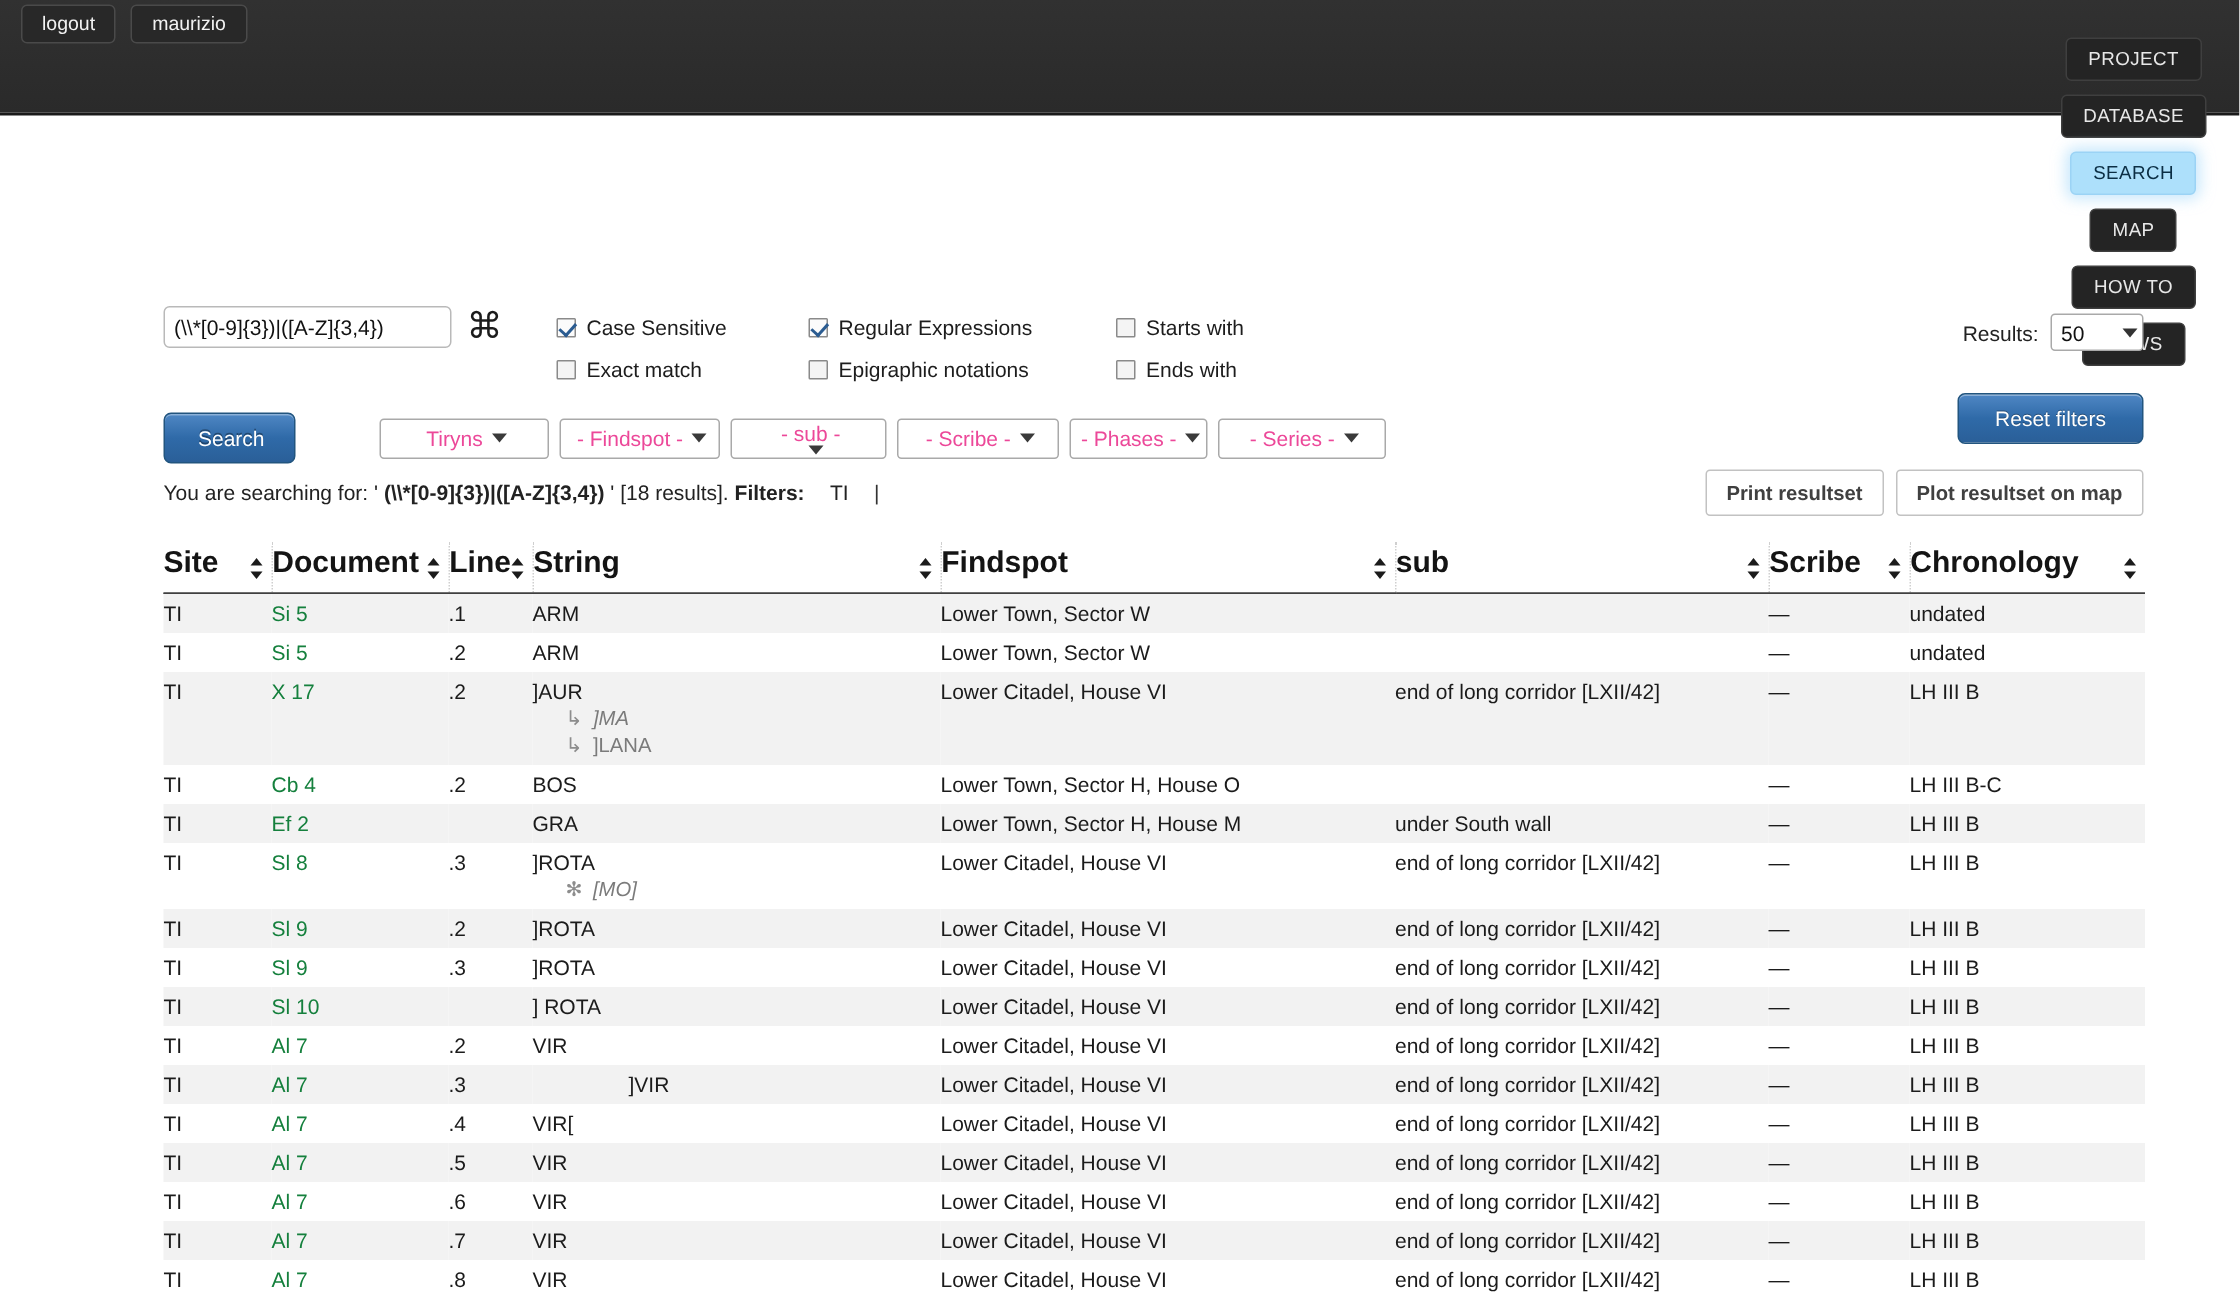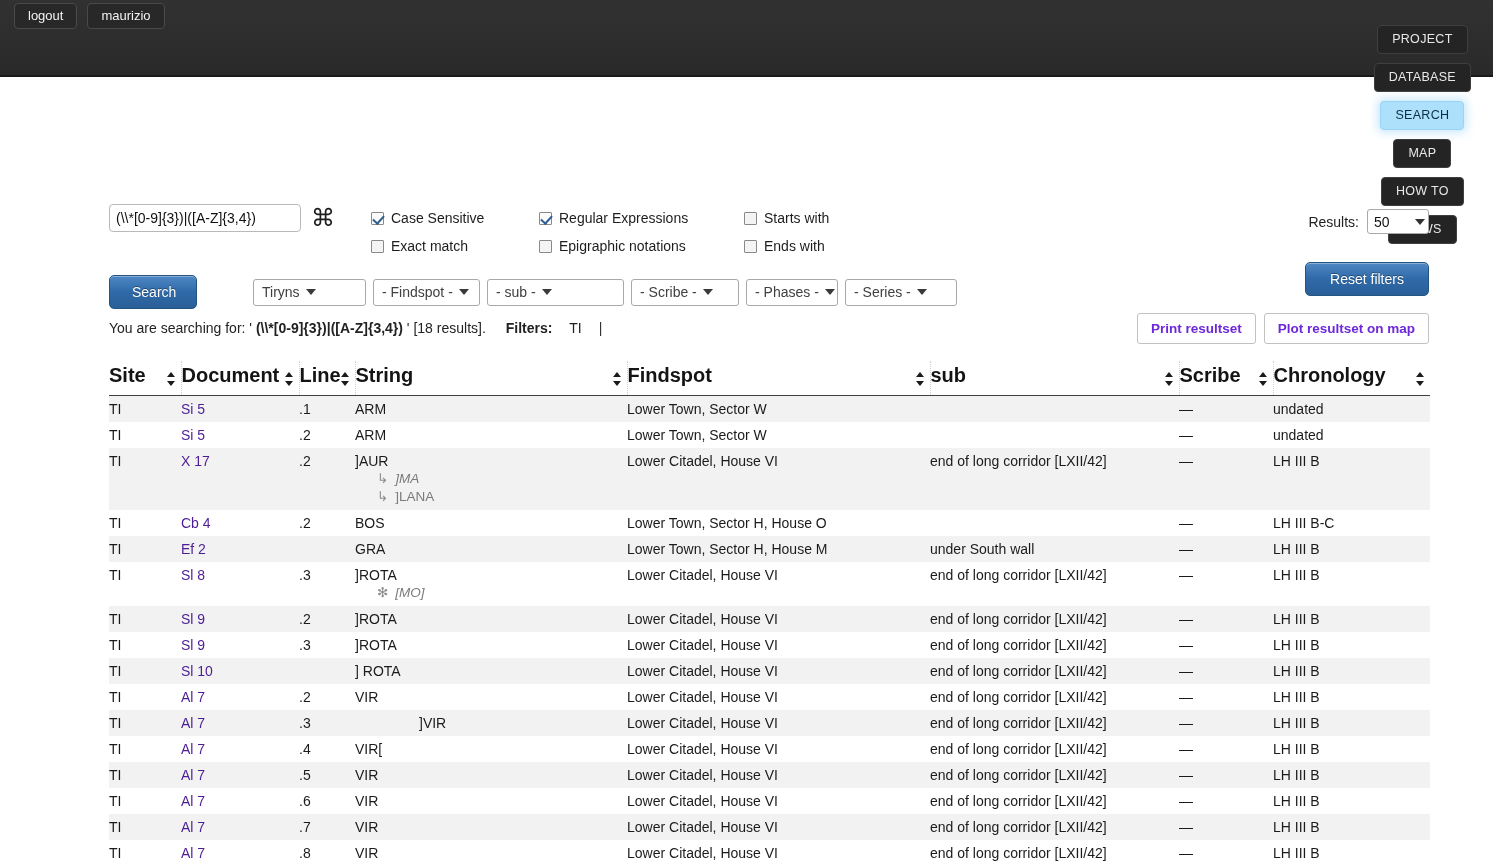--- a/index.html
+++ b/index.html
@@ -143,54 +143,54 @@
     box-shadow: inset 0 1px 0 rgba(255,255,255,.35);
   }
   #search-btn { width:88px; text-align:center; }
   .filters { display:flex; gap:7px; margin-left:56px; }
   .fsel {
     height:27px;
     border:1px solid #a9a9a9;
     border-radius:3px;
     background:#fff;
     font-size:14px;
-    color:#404040;
-    display:flex; align-items:center; justify-content:flex-start;
+    color:#ec4899;
+    display:flex; align-items:center; justify-content:center;
     padding:0 5px 0 8px;
     cursor:pointer;
     white-space:nowrap;
   }
   .fsel .caret { border-top:6px solid #3a3a3a; }
   #filter-site { width:113px; }
   #filter-findspot { width:107px; }
-  #filter-sub { width:137px; }
+  #filter-sub { width:104px;flex-direction:column; }
   #filter-scribe { width:108px; }
   #filter-phases { width:92px; }
   #filter-series { width:112px; }
   #reset-btn { position:absolute; right:0px; top:58px; width:124px; text-align:center; }
 
   
   .summary {
     position:absolute; left:109px; top:243px;
     font-size:14px; color:#222;
     white-space:nowrap;
   }
   .summary .q { font-weight:bold; }
-  .summary .filtlabel { font-weight:bold; margin-left:16px; }
+  .summary .filtlabel { font-weight:bold; }
   .summary .filtval { margin-left:13px; }
   .summary .pipe { margin-left:13px; color:#333; }
 
   .topactions { position:absolute; right:64px; top:236px; display:flex; gap:8px; }
   .btn-plain {
     background:#fff;
     border:1px solid #c2c2c2;
     border-radius:3px;
     font-size:13.5px;
     font-weight:bold;
-    color:#6d28d9;
+    color:#404040;
     padding:7px 13px;
     cursor:pointer;
     white-space:nowrap;
   }
 
   
   .tablewrap { position:absolute; left:109px; top:284px; width:1321px; }
   table.res { border-collapse:collapse; width:1321px; table-layout:fixed; font-size:14px; }
   table.res thead th {
     text-align:left;
@@ -219,21 +219,21 @@
 
   table.res tbody td {
     padding:4px 0 4px 0;
     vertical-align:top;
     color:#1b1b1b;
     font-size:14px;
     line-height:18px;
   }
   tr.alt td { background:#f2f2f2; }
   tr.plain td { background:#ffffff; }
-  td.doc a { color:#4c1d95; text-decoration:none; cursor:pointer; }
+  td.doc a { color:#15803d; text-decoration:none; cursor:pointer; }
   td.dash { color:#555; }
   .subline { color:#7b7b7b; font-size:13.5px; padding-left:22px; }
   .subline .arrow { color:#8d8d8d; margin-right:7px; }
   .subline .ital { font-style:italic; }
   .indent-vir { padding-left:64px; display:inline-block; }
 
   col.c-site { width:72px; }
   col.c-doc  { width:118px; }
   col.c-line { width:56px; }
   col.c-str  { width:272px; }

